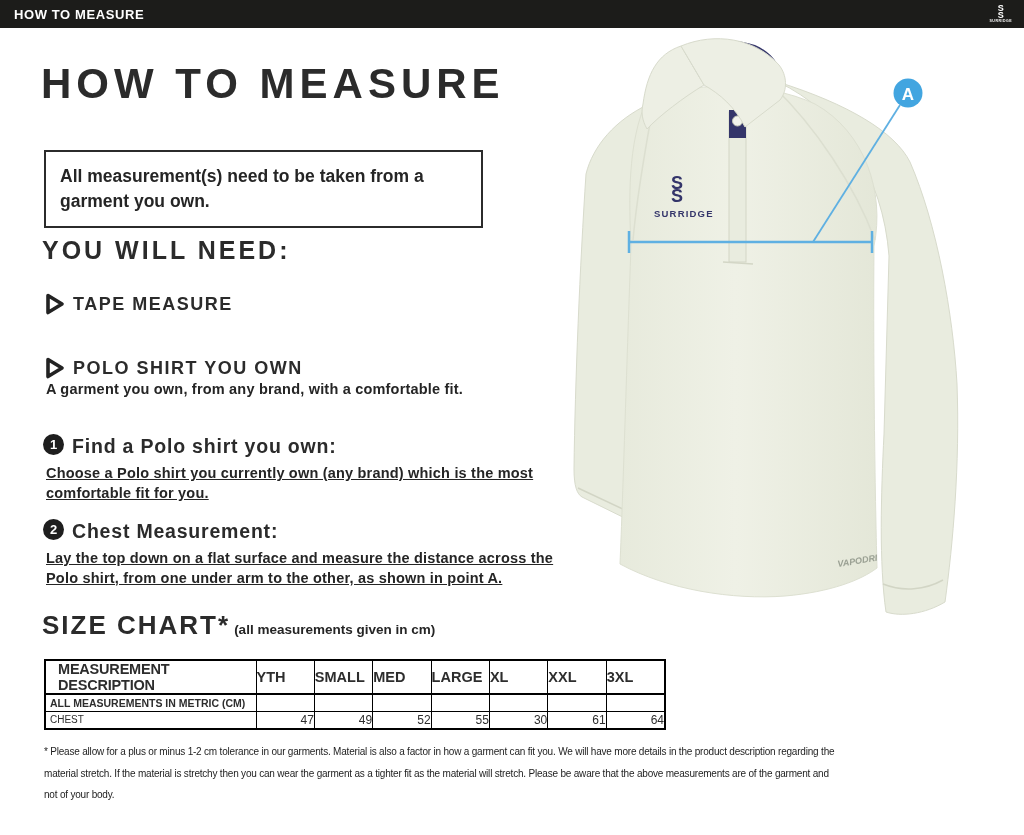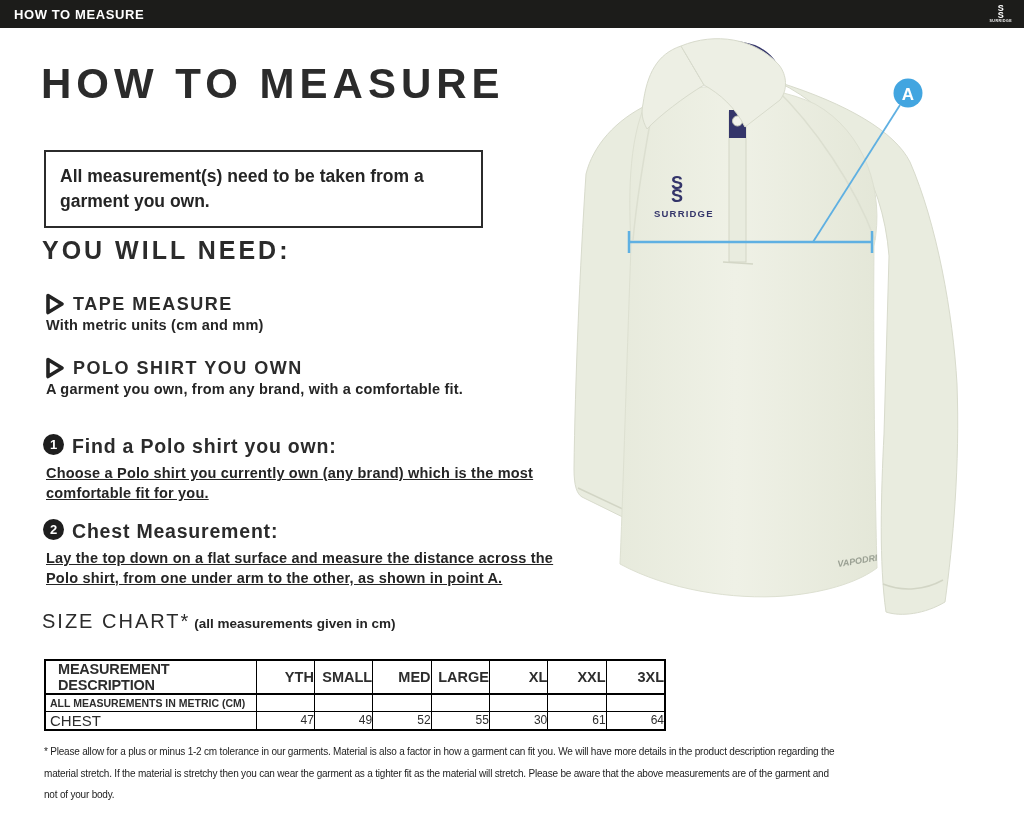--- a/index.html
+++ b/index.html
@@ -26,32 +26,32 @@
   .need-item-title { position:absolute; font-size:18px; font-weight:700; letter-spacing:1.5px; color:#2b2b2b; white-space:nowrap; }
   .need-item-desc  { position:absolute; font-size:14.5px; font-weight:700; letter-spacing:0.2px; color:#252525; white-space:nowrap; }
   .tri-icon { position:absolute; width:22px; height:22px; }
 
   .step-circle { position:absolute; width:21px; height:21px; border-radius:50%; background:#1e1e1e; color:#fff;
                  font-size:13px; font-weight:700; display:flex; align-items:center; justify-content:center; }
   .step-title { position:absolute; font-size:19.5px; font-weight:700; letter-spacing:0.8px; color:#2b2b2b; white-space:nowrap; }
   .step-desc  { position:absolute; font-size:14.5px; font-weight:700; letter-spacing:0.2px; line-height:20px; color:#252525;text-decoration:underline; }
 
   .size-chart-head { position:absolute; left:42px; top:610px; display:flex; align-items:baseline; }
-  .size-chart-head .h3 { font-size:20px; font-weight:400; letter-spacing:2px; color:#2b2b2b; white-space:nowrap; }
+  .size-chart-head .h3 { font-size:26px; font-weight:700; letter-spacing:2px; color:#2b2b2b; white-space:nowrap; }
   .size-chart-head .sub { font-size:13.5px; font-weight:700; margin-left:4px; color:#252525; white-space:nowrap; }
 
   
   .size-table { position:absolute; left:44px; top:659px; border-collapse:collapse; table-layout:fixed; background:#fff; }
   .size-table, .size-table th, .size-table td { border:1px solid #000; }
   .size-table { border:2px solid #000; }
-  .size-table th { height:26px; font-size:14.5px; font-weight:700; text-align:right; border-bottom:2px solid #000; }
+  .size-table th { height:26px; font-size:14.5px; font-weight:700; text-align:left; border-bottom:2px solid #000; }
   .size-table th.desc { text-align:left; padding-left:12px; letter-spacing:-0.2px; }
   .size-table tr.metric td { height:17px; font-size:10.5px; font-weight:700; text-align:left; padding-left:4px; }
   .size-table tr.chest td { height:18px; font-size:12px; font-weight:400; text-align:center;padding-left:44px; }
-  .size-table tr.chest td.label { font-size:15px; text-align:left; padding-left:4px; }
+  .size-table tr.chest td.label { font-size:10px; text-align:left; padding-left:4px; }
 
   .footnote { position:absolute; left:44px; top:741px; width:792px; font-size:10px; line-height:21.5px;
               letter-spacing:-0.2px; color:#1d1d1d; }
 
   .shirt-wrap { position:absolute; left:553px; top:24px; width:471px; height:612px; }
 </style>
 </head>
 <body>
 
 <div class="page">
@@ -69,21 +69,20 @@
   <div class="notice-box">
     <p>All measurement(s) need to be taken from a garment you own.</p>
   </div>
 
   <div class="h2">YOU WILL NEED:</div>
 
   <svg class="tri-icon" style="left:44px; top:293px;" viewBox="0 0 22 22">
     <polygon points="4,2.5 18,11 4,19.5" fill="#ffffff" stroke="#232323" stroke-width="3.6" stroke-linejoin="round"></polygon>
   </svg>
   <div class="need-item-title" style="left:73px; top:294px;">TAPE MEASURE</div>
-  <div class="need-item-desc" style="left:46px; top:317px;">With metric units (cm and mm)</div>
 
   <svg class="tri-icon" style="left:44px; top:357px;" viewBox="0 0 22 22">
     <polygon points="4,2.5 18,11 4,19.5" fill="#ffffff" stroke="#232323" stroke-width="3.6" stroke-linejoin="round"></polygon>
   </svg>
   <div class="need-item-title" style="left:73px; top:358px;">POLO SHIRT YOU OWN</div>
   <div class="need-item-desc" style="left:46px; top:381px;">A garment you own, from any brand, with a comfortable fit.</div>
 
   <div class="step-circle" style="left:43px; top:434px;">1</div>
   <div class="step-title" style="left:72px; top:435px;">Find a Polo shirt you own:</div>
   <div class="step-desc" style="left:46px; top:463px; width:505px;">Choose a Polo shirt you currently own (any brand) which is the most comfortable fit for you.</div>

